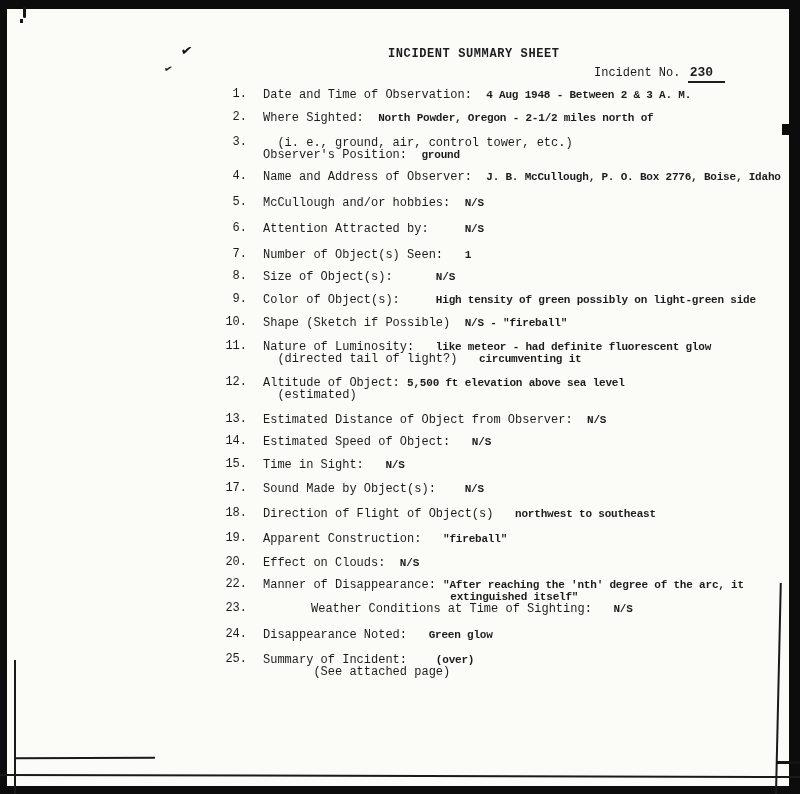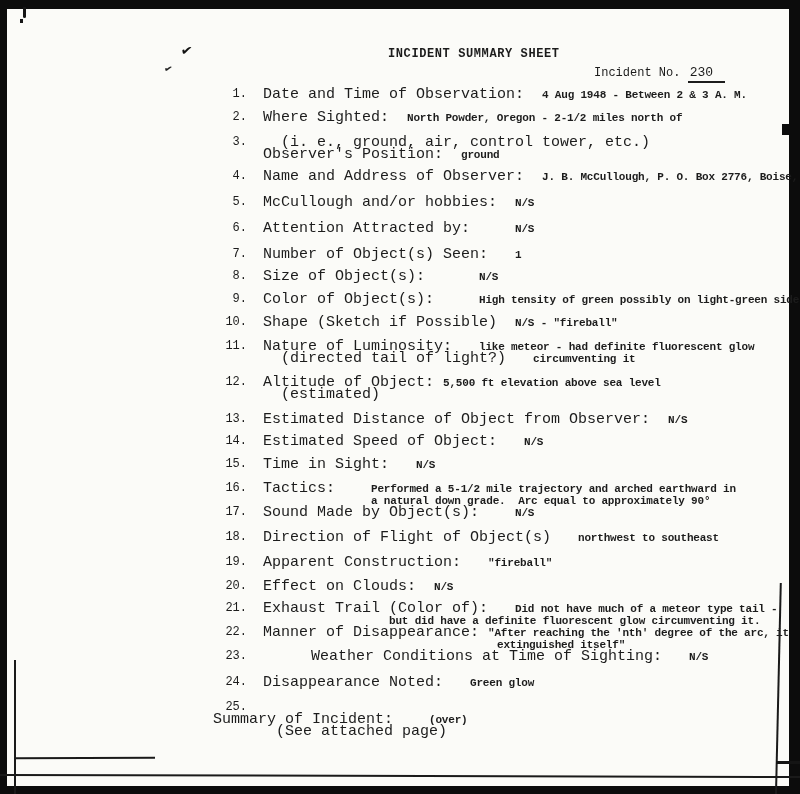--- a/index.html
+++ b/index.html
@@ -27,31 +27,31 @@
   .line-right-v  { position:absolute; left:775px; top:583px; width:2px; height:211px; background:#1a1a1a; transform:rotate(1.3deg); transform-origin:bottom; }
   .line-right-short { position:absolute; left:776px; top:761px; width:24px; height:3px; background:#141414; }
 
   
   .title {
     position:absolute; left:388px; top:47px;
     font-size:12px; font-weight:bold; letter-spacing:0.6px; white-space:pre;
   }
   .inc-line { position:absolute; left:594px; top:65px; font-size:12px; white-space:pre; }
   .inc-no {
-    font-size:13px; font-weight:normal;
+    font-size:13px; font-weight:bold;
     border-bottom:2px solid #1c1c1c; padding:0 12px 1px 2px;
   }
 
   
   .items { position:absolute; left:213px; top:88px; width:582px; }
   .item-row { display:flex; }
   .num { width:34px; flex:none; text-align:right; margin-right:16px; font-size:12px; line-height:12px; }
   .lines { flex:1; }
   .line { height:12px; line-height:12px; white-space:pre; }
-  .q { font-size:15px; white-space:pre;margin-top:48px; }
+  .q { font-size:12px; white-space:pre;margin-top:48px; }
   .a { font-size:11px; font-weight:bold; letter-spacing:-0.2px; white-space:pre; }
 </style>
 </head>
 <body>
 
 <div class="page">
 
   <div class="b-top"></div>
   <div class="b-left"></div>
   <div class="b-right"></div>
@@ -173,27 +173,20 @@
         </div>
   </div>
 
   <div class="item-row" style="margin-bottom: 12px;">
     <div class="num">15.</div>
     <div class="lines">
           <div class="line"><span class="q">Time in Sight:   </span><span class="a">N/S</span></div>
         </div>
   </div>
 
-  <div class="item-row" style="margin-bottom: 0px;">
-    <div class="num">16.</div>
-    <div class="lines">
-          <div class="line"><span class="q">Tactics:    </span><span class="a">Performed a 5-1/2 mile trajectory and arched earthward in</span></div>
-          <div class="line"><span class="q">            </span><span class="a">a natural down grade.  Arc equal to approximately 90°</span></div>
-        </div>
-  </div>
 
   <div class="item-row" style="margin-bottom: 13px;">
     <div class="num">17.</div>
     <div class="lines">
           <div class="line"><span class="q">Sound Made by Object(s):    </span><span class="a">N/S</span></div>
         </div>
   </div>
 
   <div class="item-row" style="margin-bottom: 13px;">
     <div class="num">18.</div>
@@ -209,27 +202,20 @@
         </div>
   </div>
 
   <div class="item-row" style="margin-bottom: 10px;">
     <div class="num">20.</div>
     <div class="lines">
           <div class="line"><span class="q">Effect on Clouds:  </span><span class="a">N/S</span></div>
         </div>
   </div>
 
-  <div class="item-row" style="margin-bottom: 0px;">
-    <div class="num">21.</div>
-    <div class="lines">
-          <div class="line"><span class="q">Exhaust Trail (Color of):   </span><span class="a">Did not have much of a meteor type tail -</span></div>
-          <div class="line"><span class="q">              </span><span class="a">but did have a definite fluorescent glow circumventing it.</span></div>
-        </div>
-  </div>
 
   <div class="item-row" style="margin-bottom: 0px;">
     <div class="num">22.</div>
     <div class="lines">
           <div class="line"><span class="q">Manner of Disappearance: </span><span class="a">"After reaching the 'nth' degree of the arc, it</span></div>
           <div class="line"><span class="q">                          </span><span class="a">extinguished itself"</span></div>
         </div>
   </div>
 
   <div class="item-row" style="margin-bottom: 14px; gap: 48px;">
@@ -239,21 +225,21 @@
         </div>
   </div>
 
   <div class="item-row" style="margin-bottom: 13px;">
     <div class="num">24.</div>
     <div class="lines">
           <div class="line"><span class="q">Disappearance Noted:   </span><span class="a">Green glow</span></div>
         </div>
   </div>
 
-  <div class="item-row" style="margin-bottom: 0px; flex-direction: column;">
+  <div class="item-row" style="margin-bottom: 0px;">
     <div class="num">25.</div>
     <div class="lines">
           <div class="line"><span class="q">Summary of Incident:    </span><span class="a">(over)</span></div>
           <div class="line"><span class="q">       (See attached page)</span><span class="a"></span></div>
         </div>
   </div>
 </div>
 </div>
 
 </body></html>

